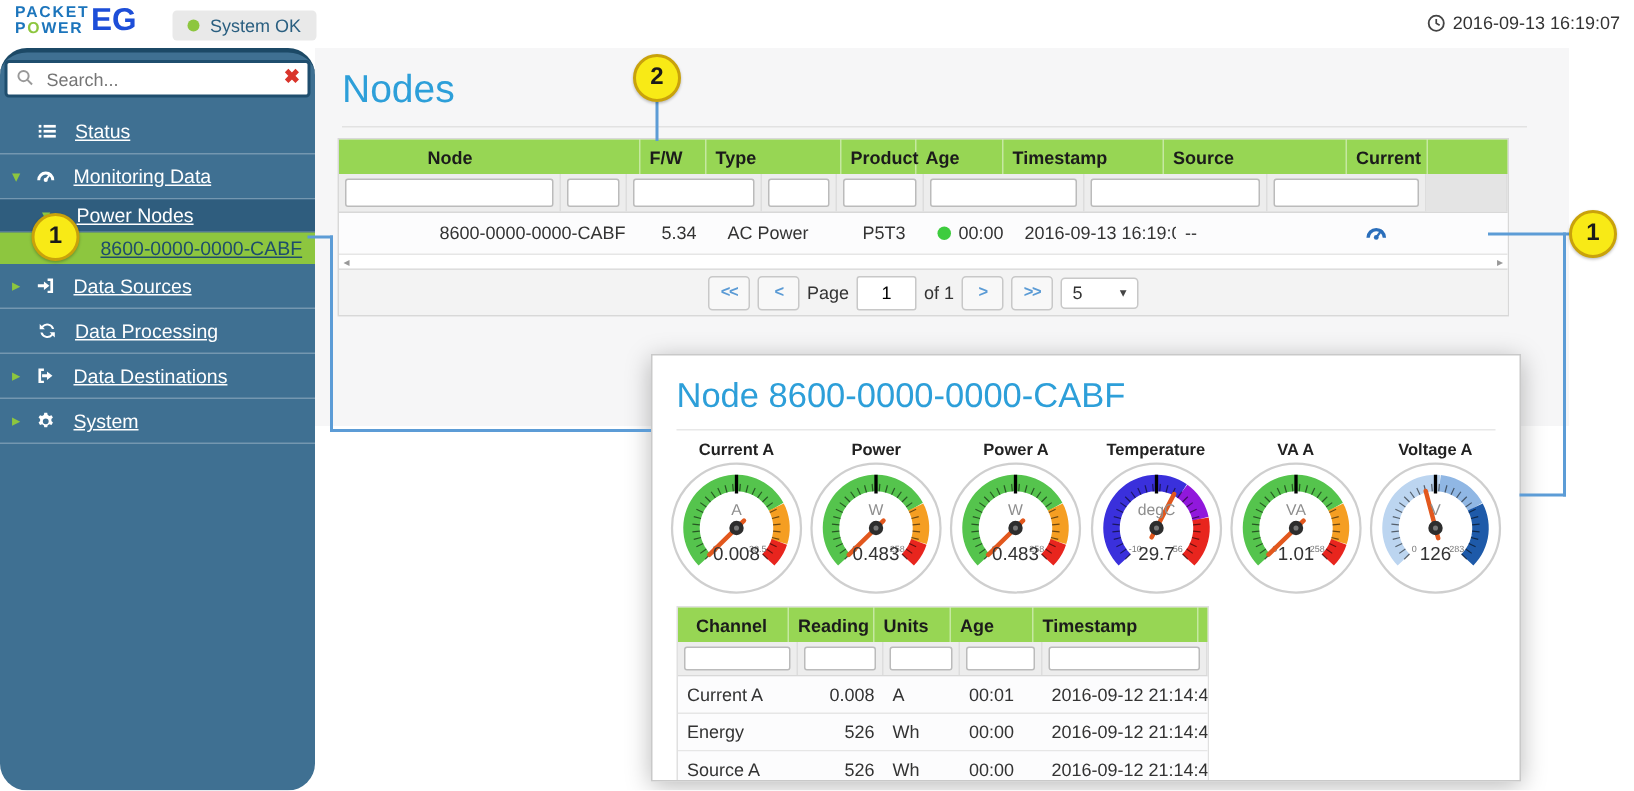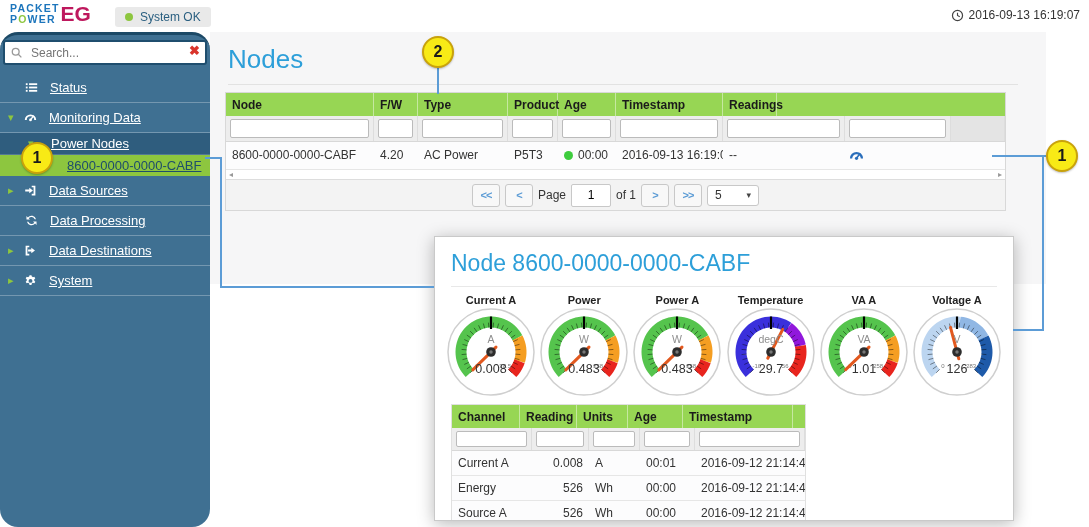--- a/index.html
+++ b/index.html
@@ -5,21 +5,21 @@
   html,body{margin:0;padding:0;background:#fff;}
   #screen{position:relative;width:1089px;height:527px;background:#fff;overflow:hidden;
           font-family:"Liberation Sans",sans-serif;-webkit-font-smoothing:antialiased;}
 
   
   .topbar{position:absolute;left:0;top:0;width:1089px;height:32px;background:#fff;}
   .logo{position:absolute;left:10px;top:3px;display:flex;align-items:flex-start;}
   .logo-words{display:flex;flex-direction:column;line-height:11px;font-weight:bold;
               font-size:10.5px;letter-spacing:1.2px;color:#1C75BC;}
   .green-o{color:#8DC63F;}
-  .logo-eg{font-size:21px;font-weight:bold;color:#be185d;line-height:22px;margin-left:1px;letter-spacing:0;}
+  .logo-eg{font-size:21px;font-weight:bold;color:#1d4ed8;line-height:22px;margin-left:1px;letter-spacing:0;}
   .status-badge{position:absolute;left:115px;top:7px;height:20px;background:#E9E9E9;border-radius:3px;
                 display:flex;align-items:center;padding:0 10px;font-size:12px;color:#2A5F80;}
   .status-dot{width:8px;height:8px;border-radius:50%;background:#8DC63F;margin-right:7px;}
   .clock{position:absolute;right:9px;top:8px;display:flex;align-items:center;font-size:12px;color:#333;}
   .clock svg{width:13px;height:13px;margin-right:5px;}
 
   
   .sidebar{position:absolute;left:0;top:32px;width:210px;height:495px;background:#3F7092;
            border-top:3px solid #1C4966;box-sizing:border-box;border-radius:18px;}
   .search-wrap{margin:5px 3px 8px 3px;position:relative;}
@@ -40,21 +40,21 @@
   .item-label{margin-left:7px;white-space:nowrap;text-decoration:underline;}
   .no-chev{padding-left:17px;}
 
   
   .content-panel{position:absolute;left:210px;top:32px;width:836px;height:252px;background:#F6F6F7;}
   .page-title{position:absolute;left:228px;top:44px;font-size:26px;color:#2D9FD9;}
   .title-rule{position:absolute;left:228px;top:84px;width:790px;height:1px;background:#E2E2E2;}
 
   .nodes-table{position:absolute;left:225px;top:92px;width:779px;font-size:12px;background:#fff;
                border:1px solid #D8D8D8;box-sizing:content-box;}
-  .t-row{display:flex;}
+  .t-row{display:flex;justify-content:center;}
   .t-head{background:#97D654;}
   .t-head .t-cell{font-weight:bold;color:#1B1B1B;border-right:1px solid rgba(255,255,255,0.45);
                   padding:5px 6px 4px 6px;box-sizing:border-box;}
   .t-filter{background:#EDEDED;border-bottom:1px solid #D8D8D8;}
   .t-filter .t-cell{padding:3px 4px;box-sizing:border-box;border-right:1px solid #DDD;}
   .t-filter input{width:100%;box-sizing:border-box;height:19px;border:1px solid #BBB;border-radius:2px;
                   outline:none;font-size:11px;padding:0 3px;font-family:"Liberation Sans",sans-serif;}
   .t-filter .nofilter{background:#E4E4E4;}
   .t-data{background:#FCFCFD;border-bottom:1px solid #E6E6E6;}
   .t-data .t-cell{padding:6px 6px;color:#333;box-sizing:border-box;white-space:nowrap;overflow:hidden;}
@@ -212,36 +212,37 @@
   <div class="title-rule"></div>
 
   <div class="nodes-table">
     <div class="t-row t-head">
         <div class="t-cell" style="width: 148px;">Node</div>
         <div class="t-cell" style="width: 44px;">F/W</div>
         <div class="t-cell" style="width: 90px;">Type</div>
         <div class="t-cell" style="width: 50px;">Product</div>
         <div class="t-cell" style="width: 58px;">Age</div>
         <div class="t-cell" style="width: 107px;">Timestamp</div>
-        <div class="t-cell" style="width: 54px;">Readings</div>
+        <div class="t-cell" style="width: 122px;">Source</div>
+        <div class="t-cell" style="width: 54px;">Current</div>
       </div>
     <div class="t-row t-filter">
         <div class="t-cell" style="width: 148px;"><input style=""></div>
         <div class="t-cell" style="width: 44px;"><input style=""></div>
         <div class="t-cell" style="width: 90px;"><input style=""></div>
         <div class="t-cell" style="width: 50px;"><input style=""></div>
         <div class="t-cell" style="width: 58px;"><input style=""></div>
         <div class="t-cell" style="width: 107px;"><input style=""></div>
         <div class="t-cell" style="width: 122px;"><input style=""></div>
         <div class="t-cell" style="width: 106px;"><input style=""></div>
         <div class="t-cell nofilter" style="width: 54px;"></div>
       </div>
     <div class="t-row t-data">
         <div class="t-cell" style="width: 148px;">8600-0000-0000-CABF</div>
-        <div class="t-cell" style="width: 44px;">4.20</div>
+        <div class="t-cell" style="width: 44px;">5.34</div>
         <div class="t-cell" style="width: 90px;">AC Power</div>
         <div class="t-cell" style="width: 50px;">P5T3</div>
         <div class="t-cell" style="width: 58px;"><span class="age-dot"></span>00:00</div>
         <div class="t-cell" style="width: 107px;">2016-09-13 16:19:07</div>
         <div class="t-cell" style="width: 106px;">--</div>
         <div class="t-cell readings-cell" style="width: 54px;">
           <svg viewBox="0 0 16 16">
             <path d="M2.2 11.2a5.8 5.8 0 0 1 11.6 0" fill="none" stroke="currentColor" stroke-width="2.4"></path>
             <path d="M8 11L12 5.6" stroke="currentColor" stroke-width="1.7"></path>
             <circle cx="8" cy="11" r="1.7" fill="currentColor"></circle>

